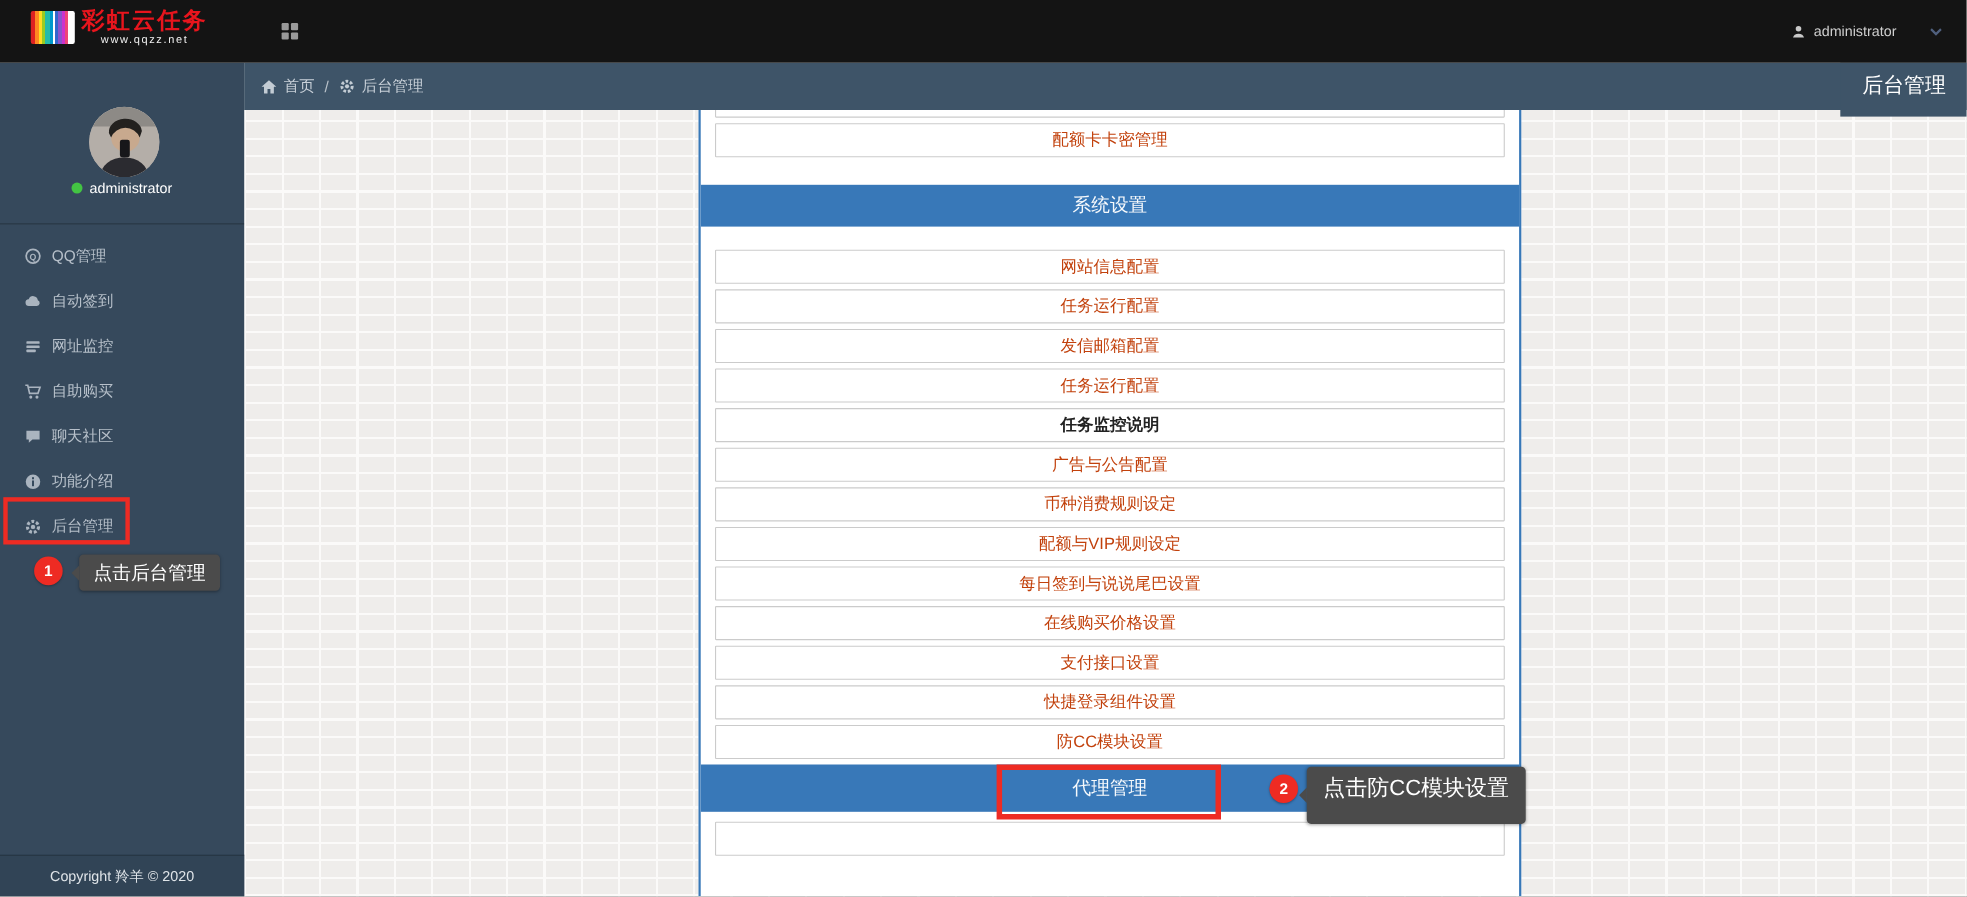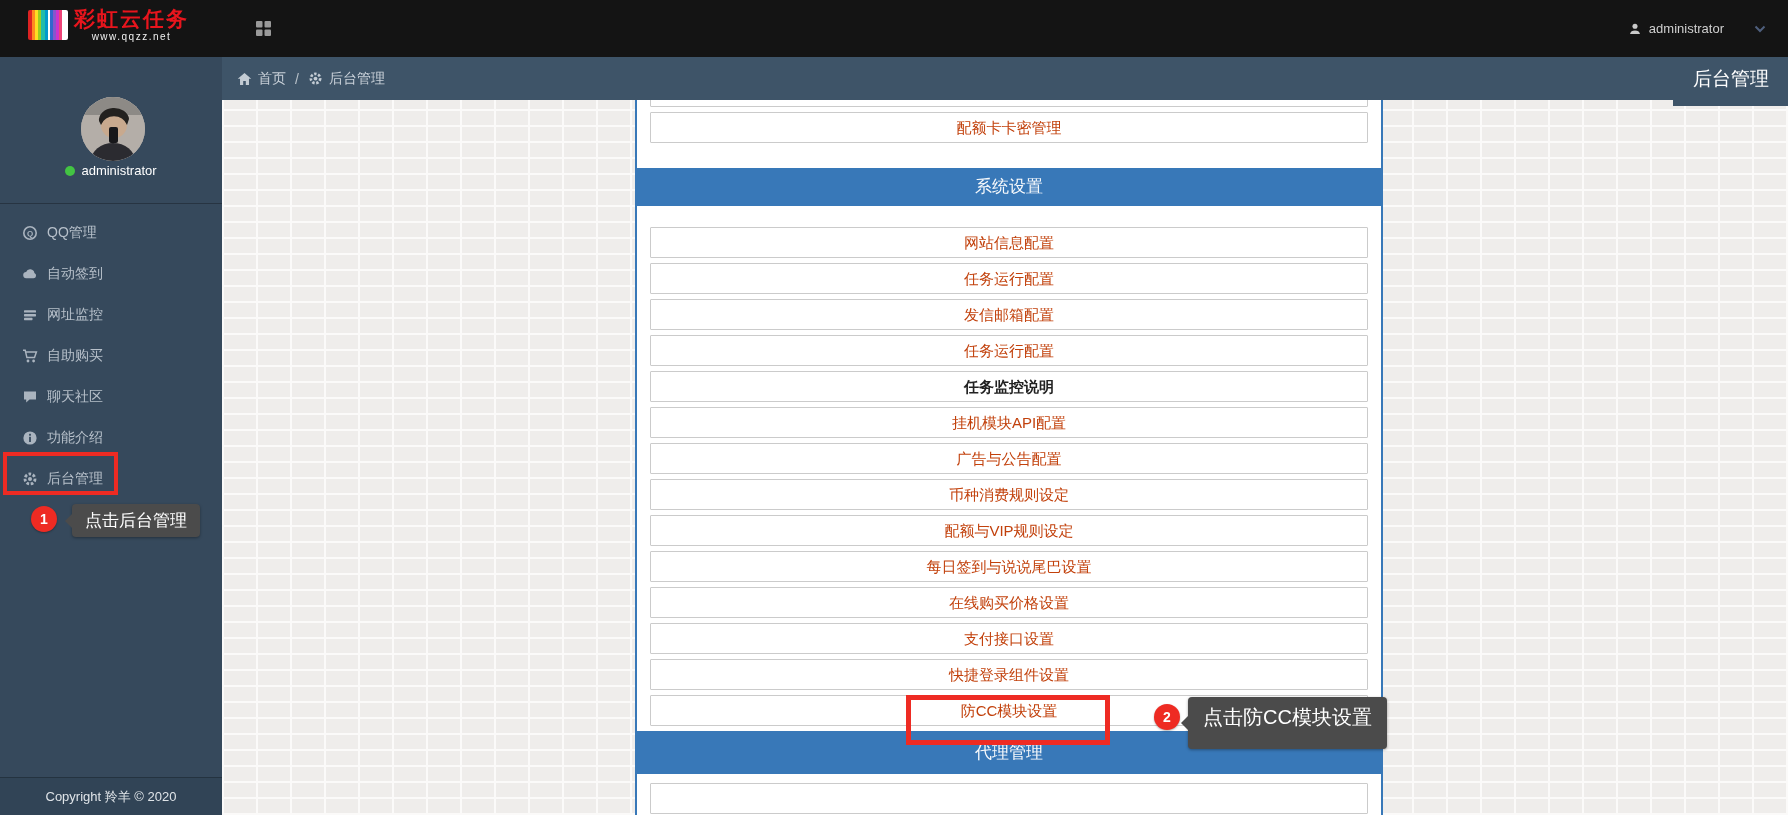--- a/index.html
+++ b/index.html
@@ -222,21 +222,20 @@
     <div class="panel">
       <div id="panel-content">
           <div class="btn-row clipped">试用卡卡密管理</div>
           <div class="btn-row">配额卡卡密管理</div>
           <div class="sec-header h1">系统设置</div>
           <div class="btn-row">网站信息配置</div>
           <div class="btn-row">任务运行配置</div>
           <div class="btn-row">发信邮箱配置</div>
           <div class="btn-row">任务运行配置</div>
           <div class="btn-row bold">任务监控说明</div>
-          <div class="btn-row">挂机模块API配置</div>
           <div class="btn-row">广告与公告配置</div>
           <div class="btn-row">币种消费规则设定</div>
           <div class="btn-row">配额与VIP规则设定</div>
           <div class="btn-row">每日签到与说说尾巴设置</div>
           <div class="btn-row">在线购买价格设置</div>
           <div class="btn-row">支付接口设置</div>
           <div class="btn-row">快捷登录组件设置</div>
           <div class="btn-row">防CC模块设置</div>
           <div class="sec-header h2">代理管理</div>
           <div class="btn-row partial"></div>

